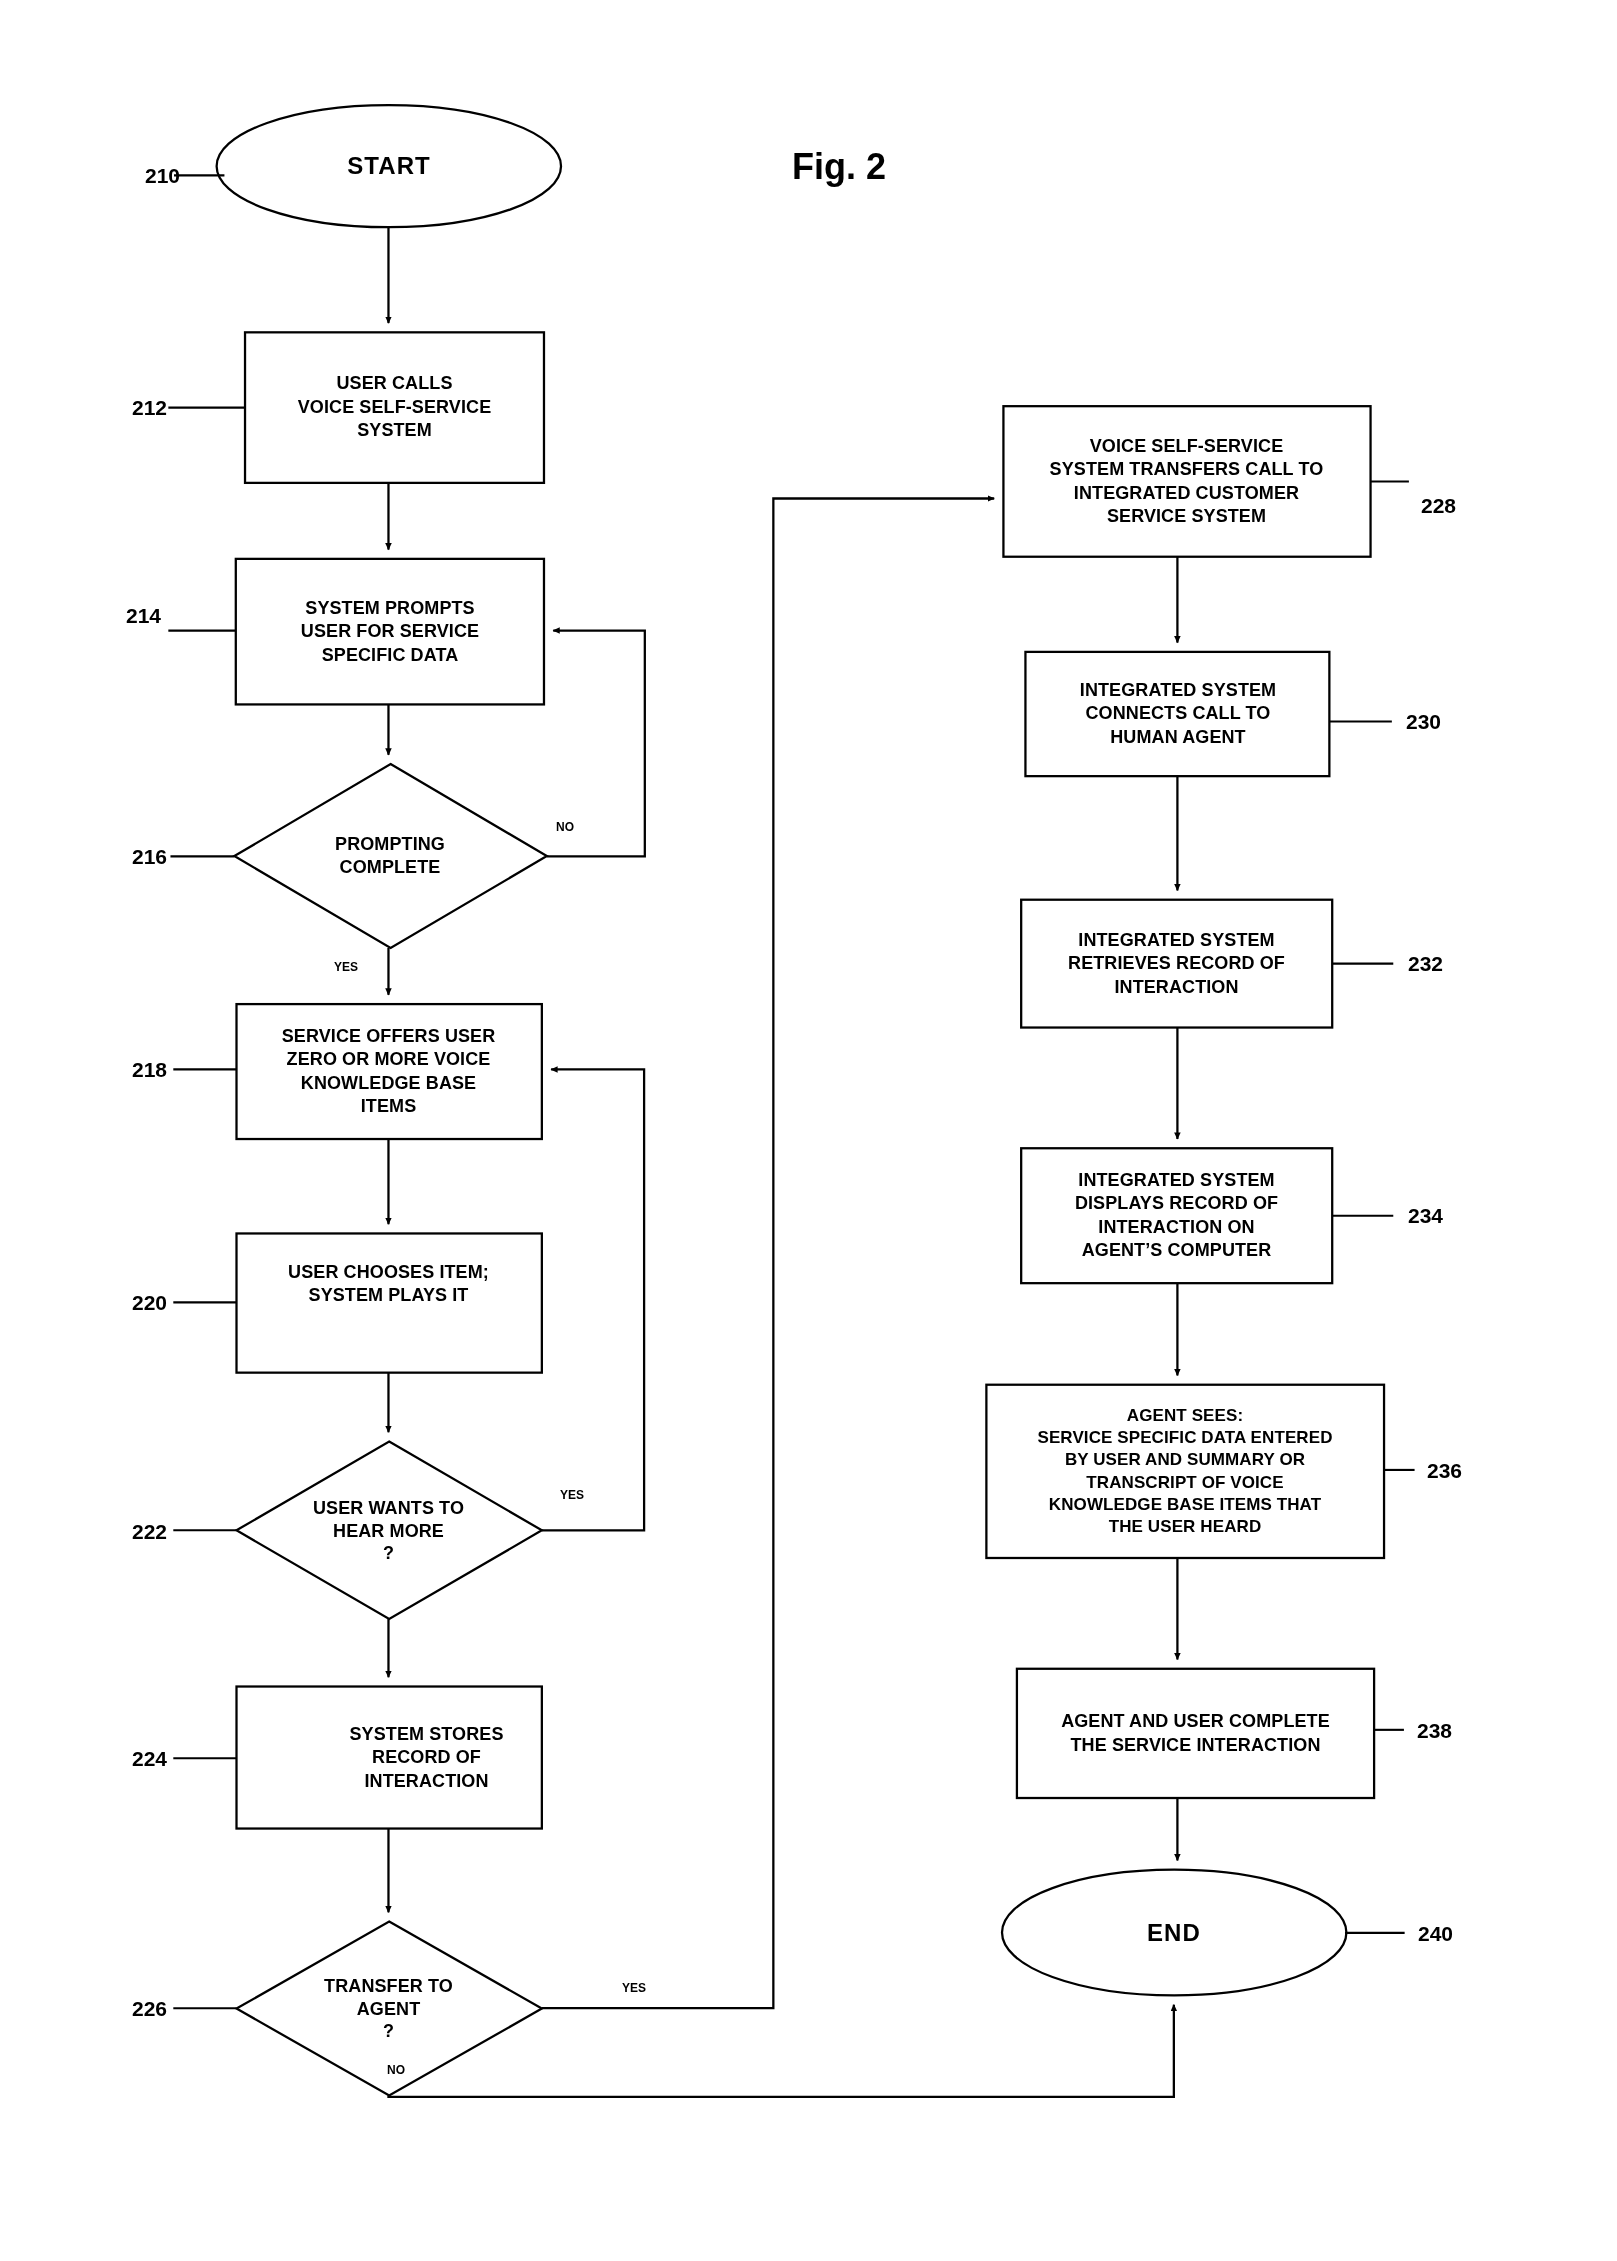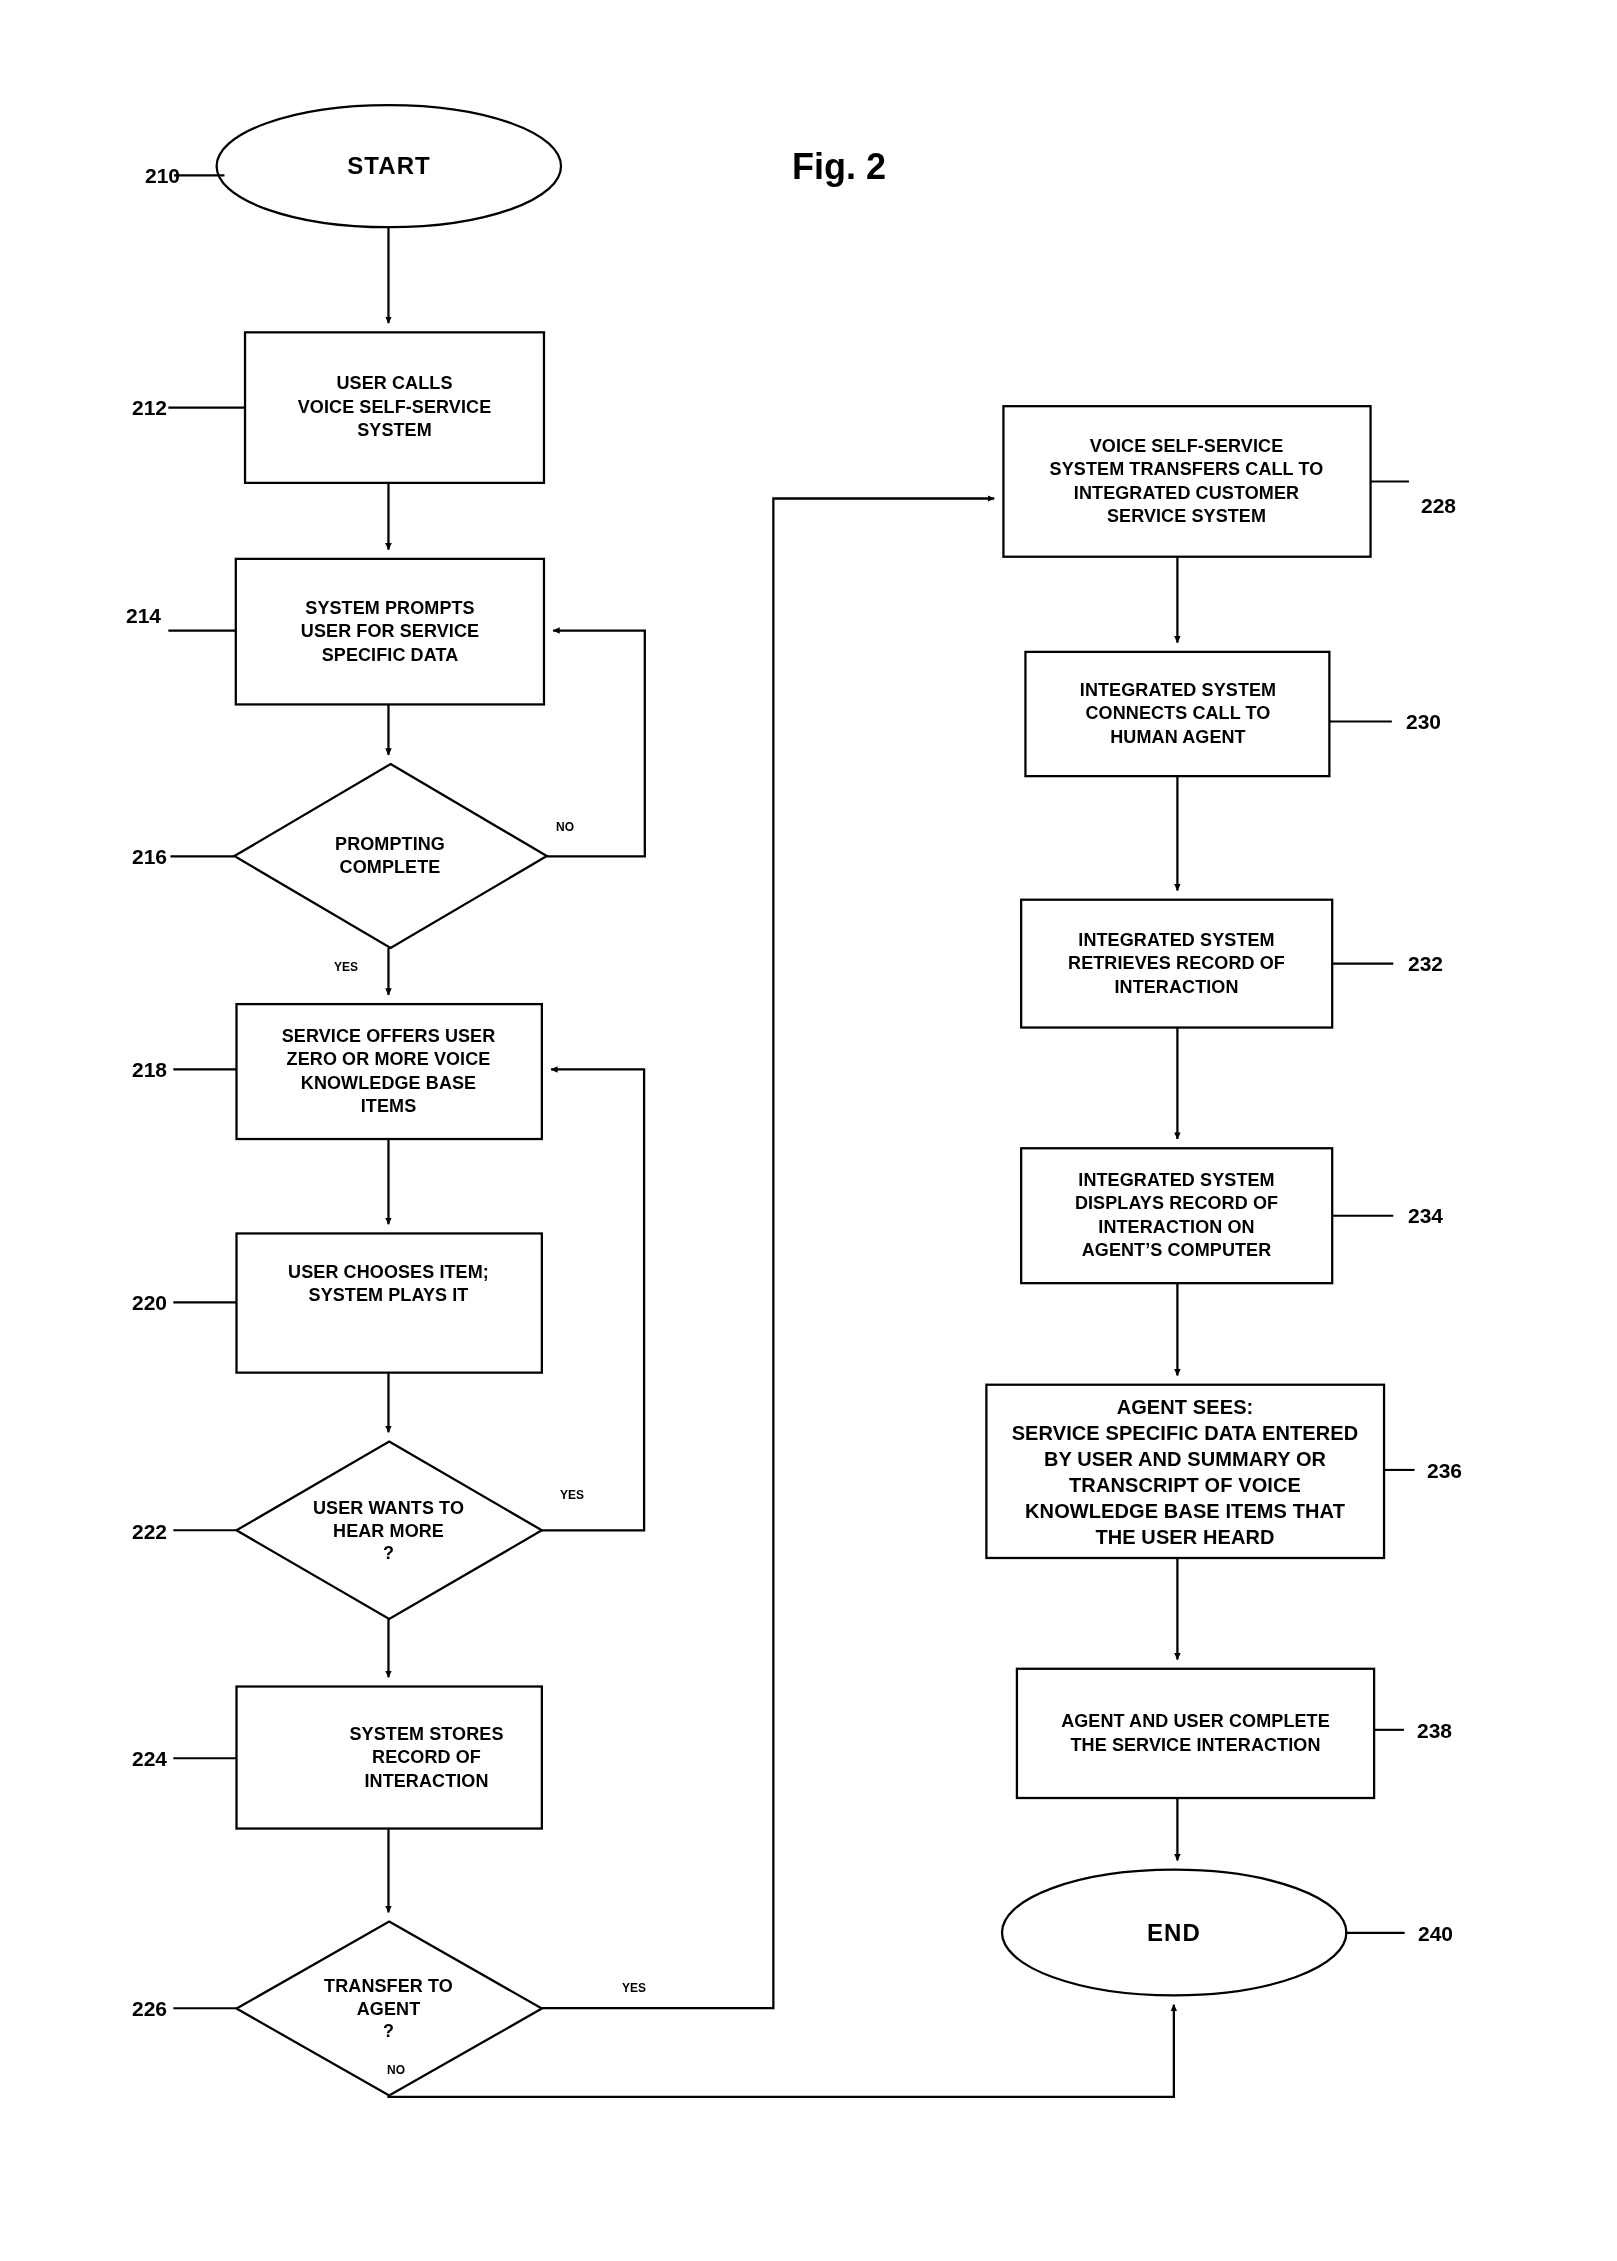--- a/index.html
+++ b/index.html
@@ -29,21 +29,21 @@
     justify-content: center;
     text-align: center;
     color: #000000;
     font-weight: bold;
     letter-spacing: 0.1px;
     line-height: 1.30;
     white-space: pre-line;
     pointer-events: none;
   }
   .proc-label { font-size: 18px; }
-  .proc-label-sm { font-size: 20px; }
+  .proc-label-sm { font-size: 17px; }
   .dec-label { font-size: 18px; line-height: 1.26; }
   .term-label { font-size: 24px; letter-spacing: 1.1px; }
   .ref-num {
     position: absolute;
     font-size: 21px;
     font-weight: bold;
     color: #000000;
     white-space: nowrap;
   }
   .edge-label {

